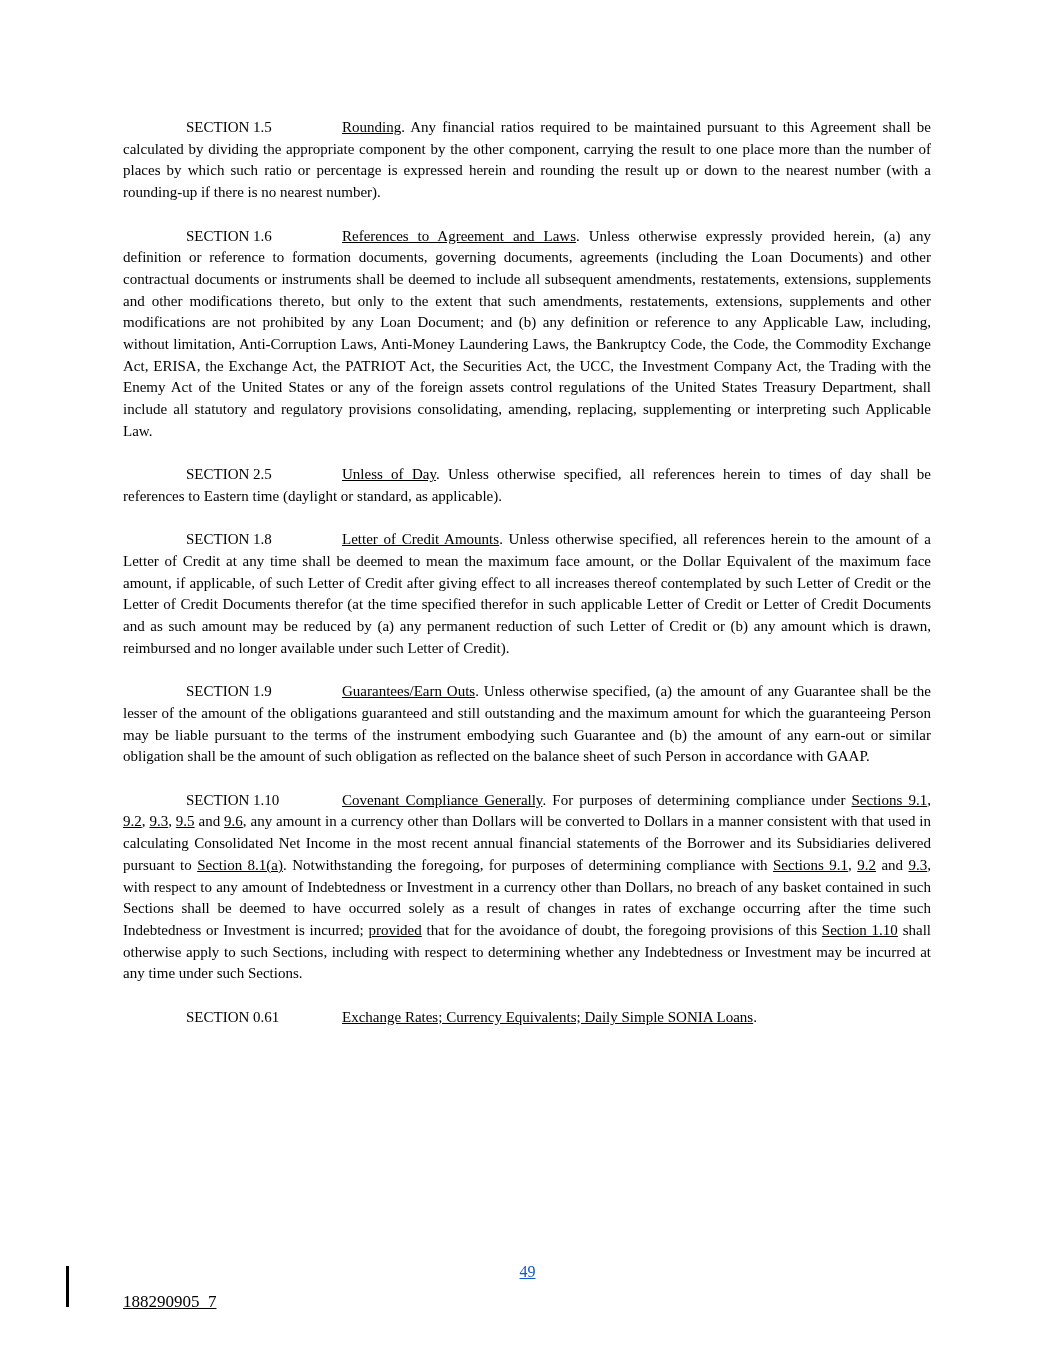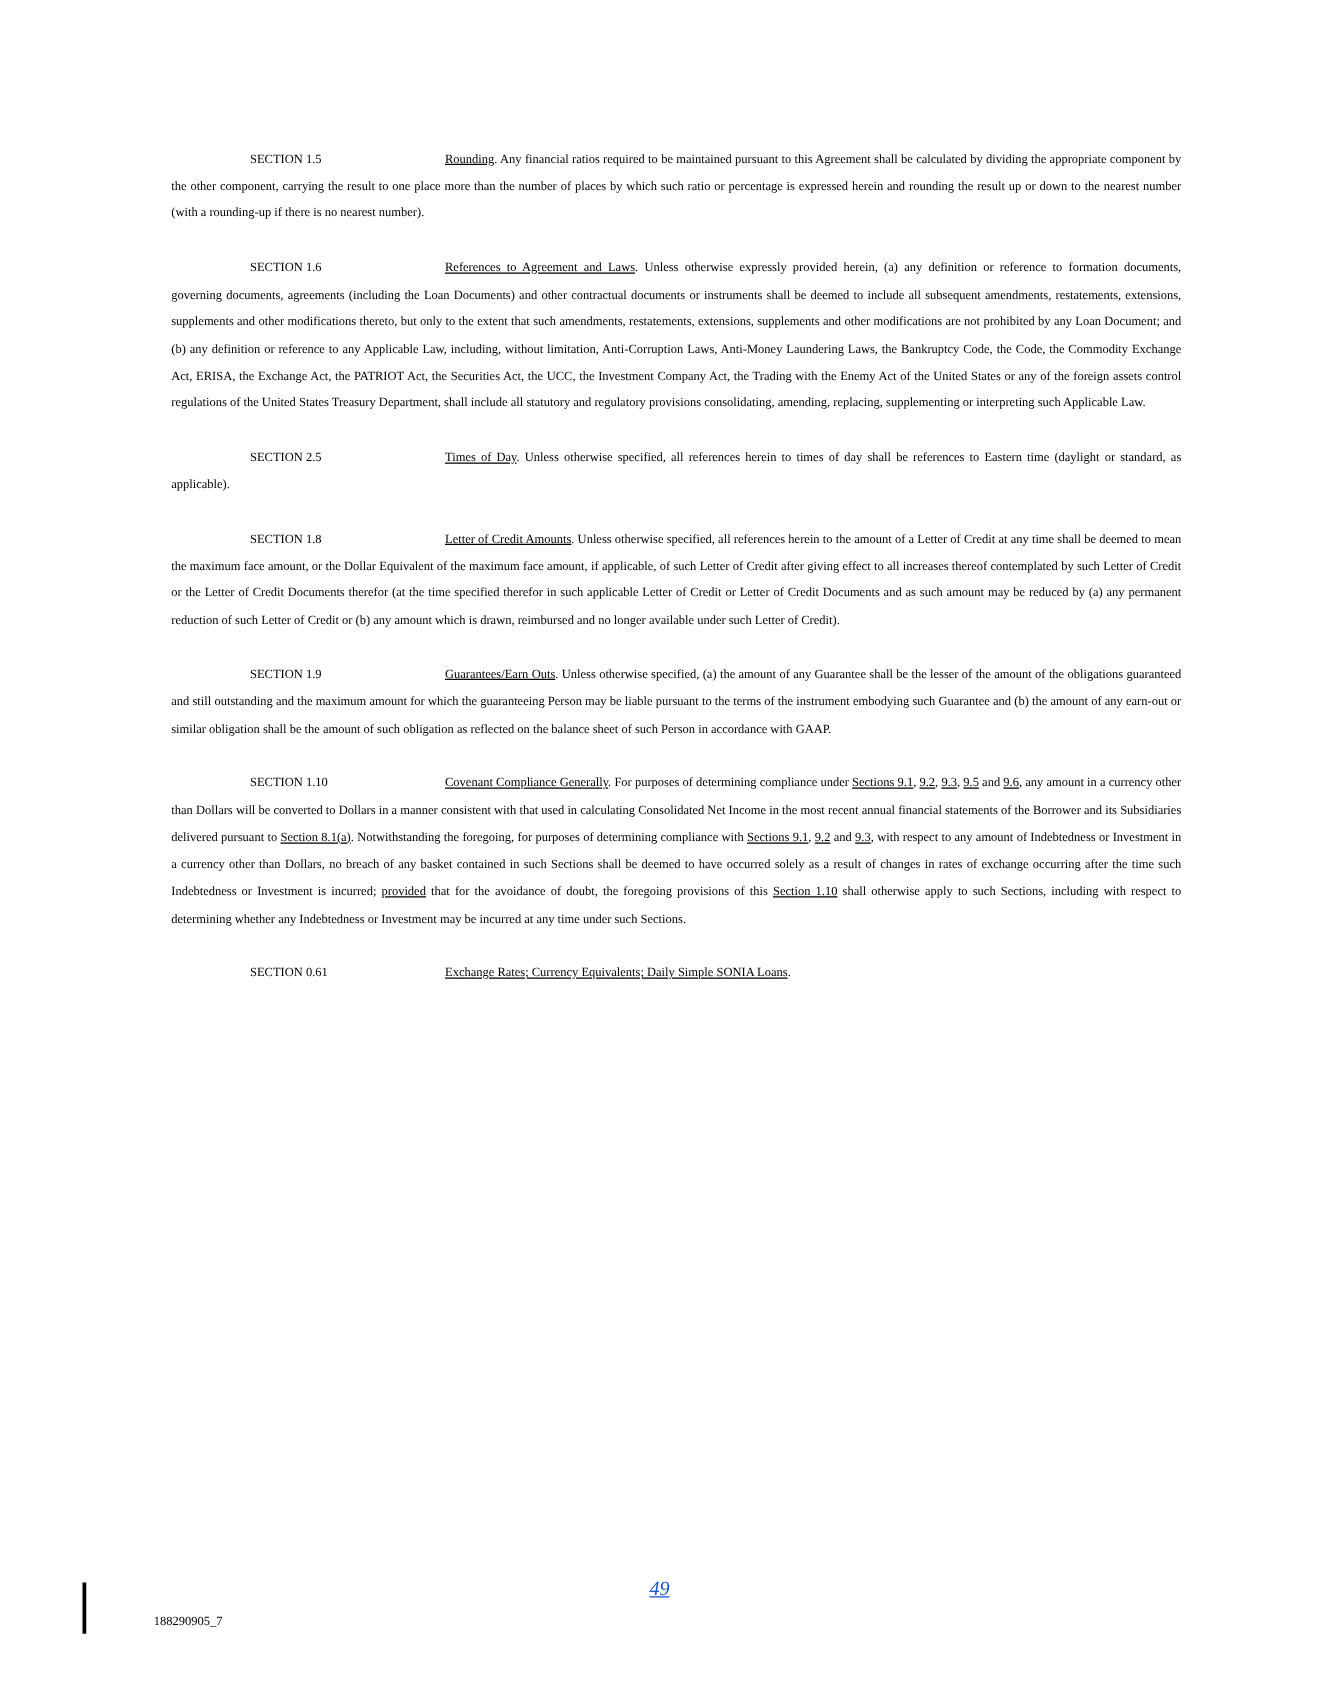--- a/index.html
+++ b/index.html
@@ -10,24 +10,24 @@
   body {
     width: 1055px;
     height: 1365px;
     position: relative;
     font-family: "Liberation Serif", "DejaVu Serif", serif;
     color: #000000;
     overflow: hidden;
   }
   .content {
     position: absolute;
-    left: 137px;
+    left: 123px;
     top: 117px;
     width: 808px;
-    font-size: 10px;
+    font-size: 15px;
     line-height: 21.7px;
     text-align: justify;
   }
   p.para {
     margin: 0 0 21.7px 0;
     text-indent: 63px;
   }
   .sec-label {
     display: inline-block;
     width: 156px;
@@ -41,45 +41,46 @@
     left: 0;
     top: 1263px;
     width: 1055px;
     text-align: center;
     font-size: 16px;
   }
   .footer-id {
     position: absolute;
     left: 123px;
     top: 1292px;
-    font-size: 10px;
+    font-size: 17px;
+    text-decoration: underline;
   }
   .change-bar {
     position: absolute;
     left: 66px;
     top: 1266px;
     width: 3px;
     height: 41px;
     background: #000000;
   }
 </style>
 </head>
 <body>
 
 <div class="content">
   <div>
       <p class="para"><span class="sec-label">SECTION 1.5</span><span class="u">Rounding</span><span>.  Any financial ratios required to be maintained pursuant to this Agreement shall be calculated by dividing the appropriate component by the other component, carrying the result to one place more than the number of places by which such ratio or percentage is expressed herein and rounding the result up or down to the nearest number (with a rounding-up if there is no nearest number).</span></p>
       <p class="para"><span class="sec-label">SECTION 1.6</span><span class="u">References to Agreement and Laws</span><span>.  Unless otherwise expressly provided herein, (a) any definition or reference to formation documents, governing documents, agreements (including the Loan Documents) and other contractual documents or instruments shall be deemed to include all subsequent amendments, restatements, extensions, supplements and other modifications thereto, but only to the extent that such amendments, restatements, extensions, supplements and other modifications are not prohibited by any Loan Document; and (b) any definition or reference to any Applicable Law, including, without limitation, Anti-Corruption Laws, Anti-Money Laundering Laws, the Bankruptcy Code, the Code, the Commodity Exchange Act, ERISA, the Exchange Act, the PATRIOT Act, the Securities Act, the UCC, the Investment Company Act, the Trading with the Enemy Act of the United States or any of the foreign assets control regulations of the United States Treasury Department, shall include all statutory and regulatory provisions consolidating, amending, replacing, supplementing or interpreting such Applicable Law.</span></p>
-      <p class="para"><span class="sec-label">SECTION 2.5</span><span class="u">Times of Day</span><span>.  Unless otherwise specified, all references herein to times of day shall be references to Eastern time (daylight or standard, as applicable).</span></p>
+      <p class="para"><span class="sec-label">SECTION 2.5</span><span class="u">Unless of Day</span><span>.  Unless otherwise specified, all references herein to times of day shall be references to Eastern time (daylight or standard, as applicable).</span></p>
       <p class="para"><span class="sec-label">SECTION 1.8</span><span class="u">Letter of Credit Amounts</span><span>.  Unless otherwise specified, all references herein to the amount of a Letter of Credit at any time shall be deemed to mean the maximum face amount, or the Dollar Equivalent of the maximum face amount, if applicable, of such Letter of Credit after giving effect to all increases thereof contemplated by such Letter of Credit or the Letter of Credit Documents therefor (at the time specified therefor in such applicable Letter of Credit or Letter of Credit Documents and as such amount may be reduced by (a) any permanent reduction of such Letter of Credit or (b) any amount which is drawn, reimbursed and no longer available under such Letter of Credit).</span></p>
       <p class="para"><span class="sec-label">SECTION 1.9</span><span class="u">Guarantees/Earn Outs</span><span>.  Unless otherwise specified, (a) the amount of any Guarantee shall be the lesser of the amount of the obligations guaranteed and still outstanding and the maximum amount for which the guaranteeing Person may be liable pursuant to the terms of the instrument embodying such Guarantee and (b) the amount of any earn-out or similar obligation shall be the amount of such obligation as reflected on the balance sheet of such Person in accordance with GAAP.</span></p>
       <p class="para"><span class="sec-label">SECTION 1.10</span><span class="u">Covenant Compliance Generally</span><span>.  For purposes of determining compliance under </span><span class="u">Sections 9.1</span><span>, </span><span class="u">9.2</span><span>, </span><span class="u">9.3</span><span>, </span><span class="u">9.5</span><span> and </span><span class="u">9.6</span><span>, any amount in a currency other than Dollars will be converted to Dollars in a manner consistent with that used in calculating Consolidated Net Income in the most recent annual financial statements of the Borrower and its Subsidiaries delivered pursuant to </span><span class="u">Section 8.1(a)</span><span>.  Notwithstanding the foregoing, for purposes of determining compliance with </span><span class="u">Sections 9.1</span><span>, </span><span class="u">9.2</span><span> and </span><span class="u">9.3</span><span>, with respect to any amount of Indebtedness or Investment in a currency other than Dollars, no breach of any basket contained in such Sections shall be deemed to have occurred solely as a result of changes in rates of exchange occurring after the time such Indebtedness or Investment is incurred; </span><span class="u">provided</span><span> that for the avoidance of doubt, the foregoing provisions of this </span><span class="u">Section 1.10</span><span> shall otherwise apply to such Sections, including with respect to determining whether any Indebtedness or Investment may be incurred at any time under such Sections.</span></p>
       <p class="para"><span class="sec-label">SECTION 0.61</span><span class="u">Exchange Rates; Currency Equivalents; Daily Simple SONIA Loans</span><span>.</span></p>
     </div>
 </div>
 
 <div class="page-number">
-  <span style="text-decoration: underline; color: rgb(17, 85, 204); font-style: italic;">49</span>
+  <span style="text-decoration: underline; color: rgb(17, 85, 204);">49</span>
 </div>
 
 <div class="footer-id">188290905_7</div>
 
 <div class="change-bar"></div>
 
 </body></html>

